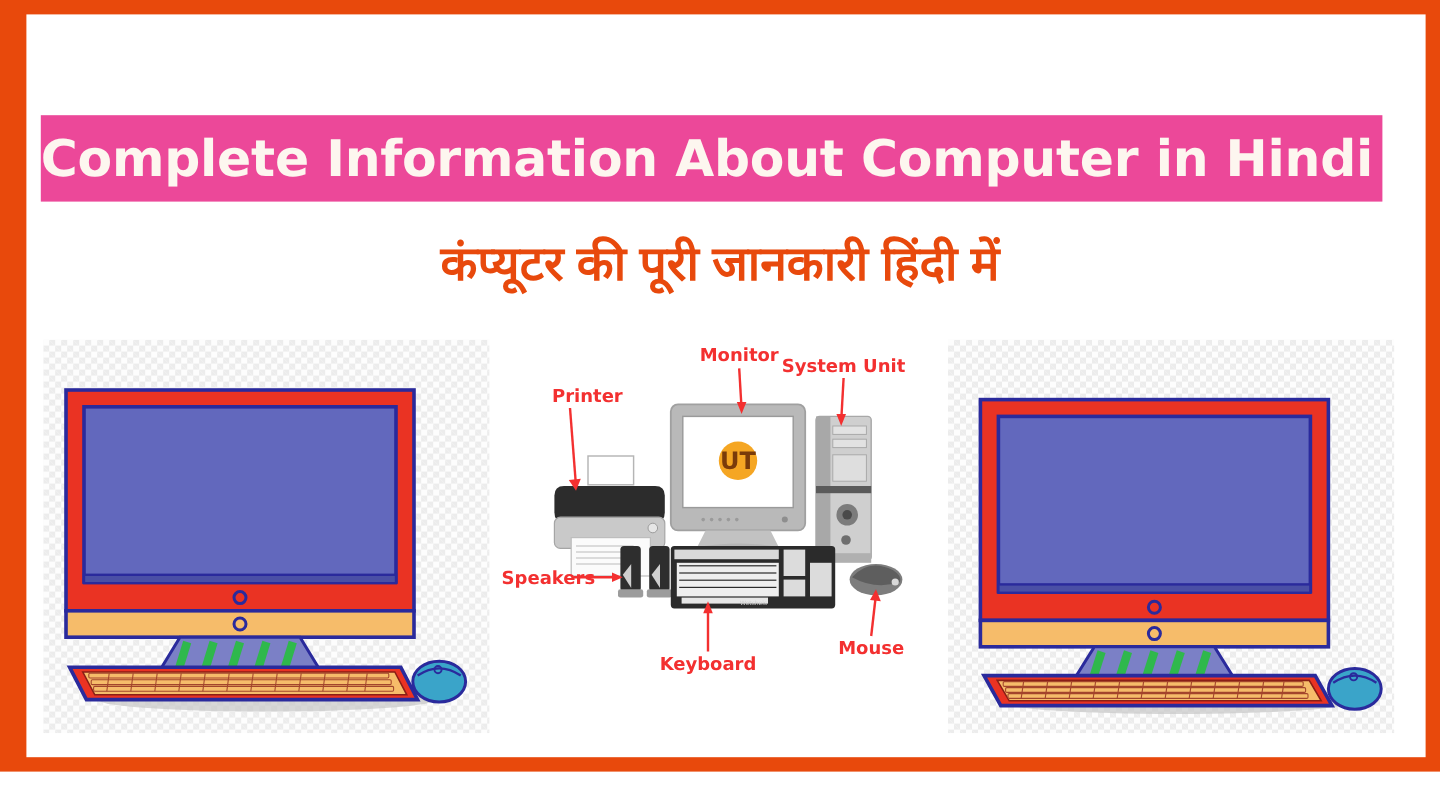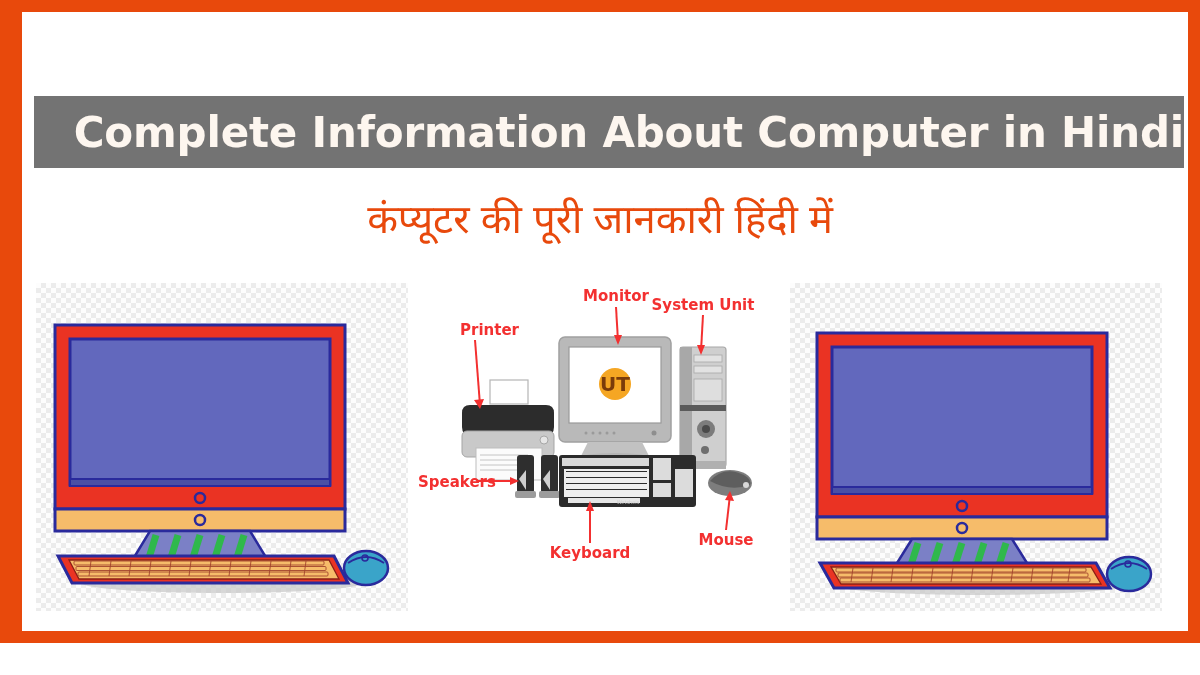--- a/index.html
+++ b/index.html
@@ -31,37 +31,37 @@
     font-size:38px;
     font-weight:bold;
     color:#e8490c;
     letter-spacing:-0.4px;
     font-family:"DejaVu Sans","Liberation Sans",sans-serif;
   }
   
   .title-banner{
     position:absolute;left:34px;top:96px;
     width:1118px;height:72px;
-    background:#737373;
-    display:flex;align-items:center;justify-content:flex-end;padding-left:32px;
+    background:#ec4899;
+    display:flex;align-items:center;justify-content:flex-start;
   }
   .title-banner-text{
     color:#fdf6ef;
     font-size:42px;
     font-weight:bold;
     letter-spacing:-0.2px;
     white-space:nowrap;
     font-family:"DejaVu Sans","Liberation Sans",sans-serif;
   }
   
   .subtitle{
     position:absolute;left:0;top:190px;width:1200px;
     text-align:center;
     font-size:40px;
-    font-weight:normal;
+    font-weight:bold;
     color:#e8490c;
     font-family:"Liberation Sans","DejaVu Sans",sans-serif;
   }
   
   .images-row{
     position:absolute;left:22px;top:283px;
     width:1166px;height:328px;
   }
   .img-card{position:absolute;top:0;height:328px;overflow:hidden;background:#fff;}
   .img-left{left:14px;width:372px;}

